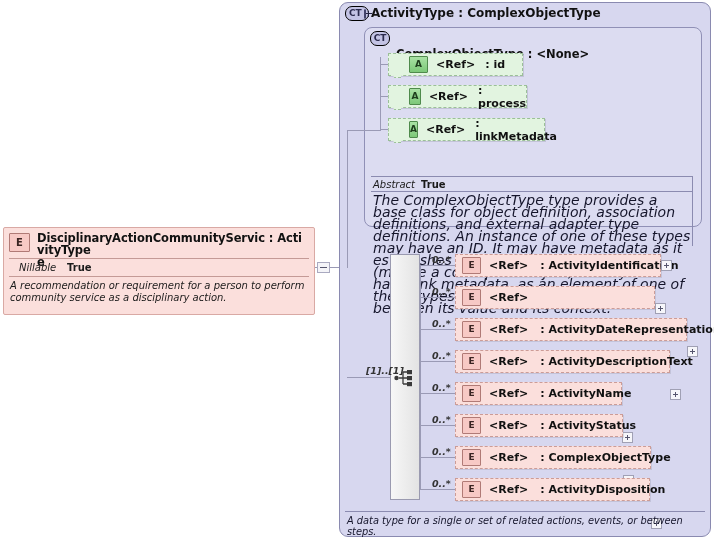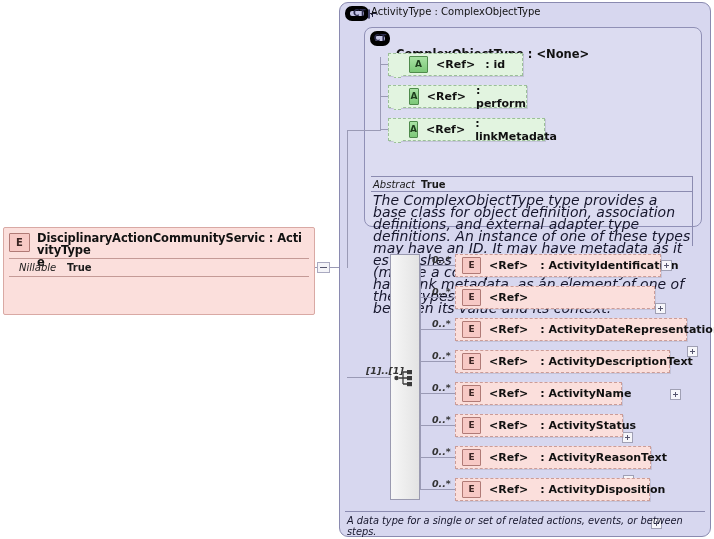--- a/index.html
+++ b/index.html
@@ -80,25 +80,25 @@
   
   #panel{
     left:339px;top:2px;width:372px;height:535px;
     background:#d7d7ef;
     border:1px solid #8a8ab0;
     border-radius:9px;
     box-sizing:border-box;
   }
   #panel-title{
     left:371px;top:6px;
-    font-size:10px;font-weight:normal;color:#111;
+    font-size:12px;font-weight:bold;color:#111;
   }
   .cticon{
     height:15px;
-    border:5px solid #000000;
+    border:1px solid #000000;
     border-radius:7px;
     background:#c3c3e4;
     display:flex;align-items:center;
     padding:0 3px;
     box-sizing:border-box;
     font-size:9px;font-weight:bold;color:#2b2b4d;
     line-height:1;
   }
   #ct-plus{left:345px;top:6px;width:24px;}
   #ct-plus .plusbox{
@@ -228,20 +228,21 @@
       <span>DisciplinaryActionCommunityServic : ActivityType</span><br>
       <span>e</span>
     </div>
   </div>
   <div class="rowline"></div>
   <div class="facet">
     <span class="fname">Nillable</span>
     <span class="fval">True</span>
   </div>
   <div class="rowline"></div>
+  <div class="doc">A recommendation or requirement for a person to perform community service as a disciplinary action.</div>
 </div>
 
 <div class="abs conn-line" style="left:315px;top:267px;width:3px;height:1px;"></div>
 <div class="abs" id="conn-minus">
     <i></i>
   </div>
 <div class="abs conn-line" style="left:330px;top:267px;width:60px;height:1px;"></div>
 
 <div class="abs" id="panel"></div>
 <div class="abs cticon" id="ct-plus">
@@ -262,21 +263,21 @@
 <div class="abs conn-line" style="left:347px;top:130px;width:1px;height:138px;"></div>
 
 <div class="abs attr" style="left:388px;top:53px;width:135px;">
   <div class="aicon">A</div>
   <span class="ref">&lt;Ref&gt;</span>
   <span class="nm">: id</span>
 </div>
 <div class="abs attr" style="left:388px;top:85px;width:139px;">
   <div class="aicon">A</div>
   <span class="ref">&lt;Ref&gt;</span>
-  <span class="nm">: perform</span>
+  <span class="nm">: process</span>
 </div>
 <div class="abs attr" style="left:388px;top:118px;width:157px;">
   <div class="aicon">A</div>
   <span class="ref">&lt;Ref&gt;</span>
   <span class="nm">: linkMetadata</span>
 </div>
 
 <div class="abs" id="abs-block">
   <div class="topline"></div>
   <div class="frow">
@@ -350,21 +351,21 @@
   <span class="ref">&lt;Ref&gt;</span>
   <span class="nm">: ActivityStatus</span>
 </div>
 <div class="abs plusbtn" style="left:623px;top:420px;"></div>
 
 <div class="abs conn-line" style="left:420px;top:457px;width:35px;height:1px;"></div>
 <div class="abs occ" style="left:432px;top:446px;">0..*</div>
 <div class="abs elrow" style="left:455px;top:446px;width:196px;">
   <div class="eic">E</div>
   <span class="ref">&lt;Ref&gt;</span>
-  <span class="nm">: ActivityReasonText</span>
+  <span class="nm">: ComplexObjectType</span>
 </div>
 <div class="abs plusbtn" style="left:651px;top:452px;"></div>
 
 <div class="abs conn-line" style="left:420px;top:489px;width:35px;height:1px;"></div>
 <div class="abs occ" style="left:432px;top:478px;">0..*</div>
 <div class="abs elrow" style="left:455px;top:478px;width:195px;">
   <div class="eic">E</div>
   <span class="ref">&lt;Ref&gt;</span>
   <span class="nm">: ActivityDisposition</span>
 </div>

